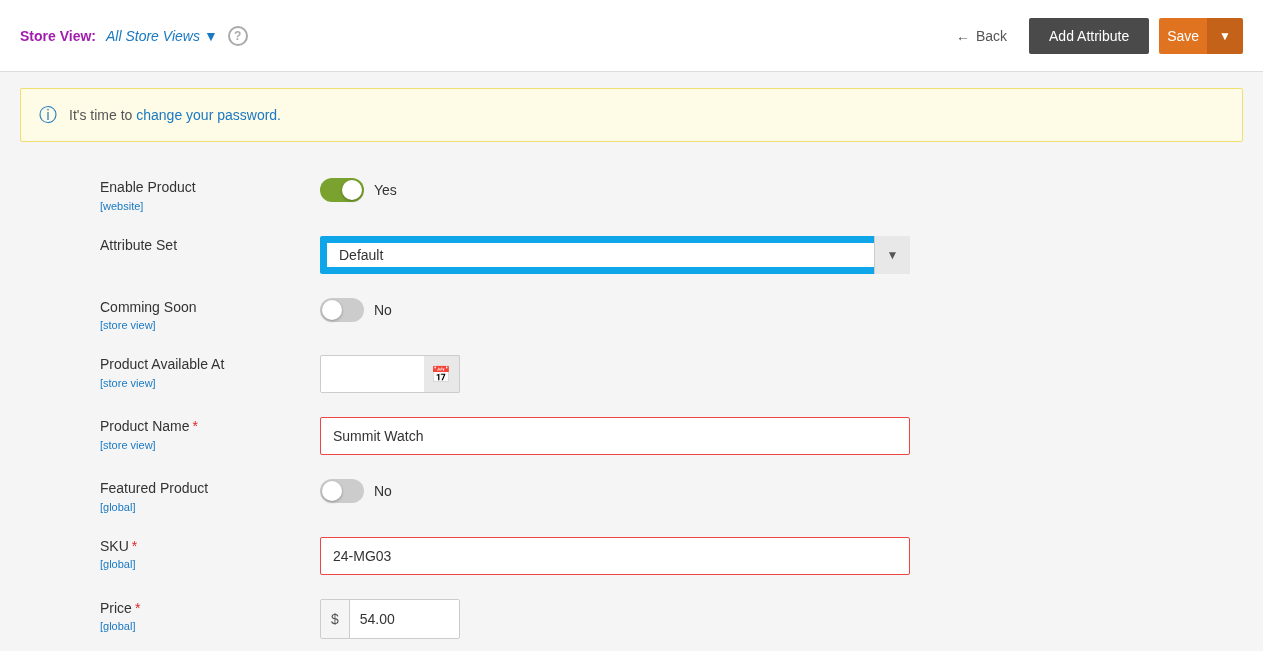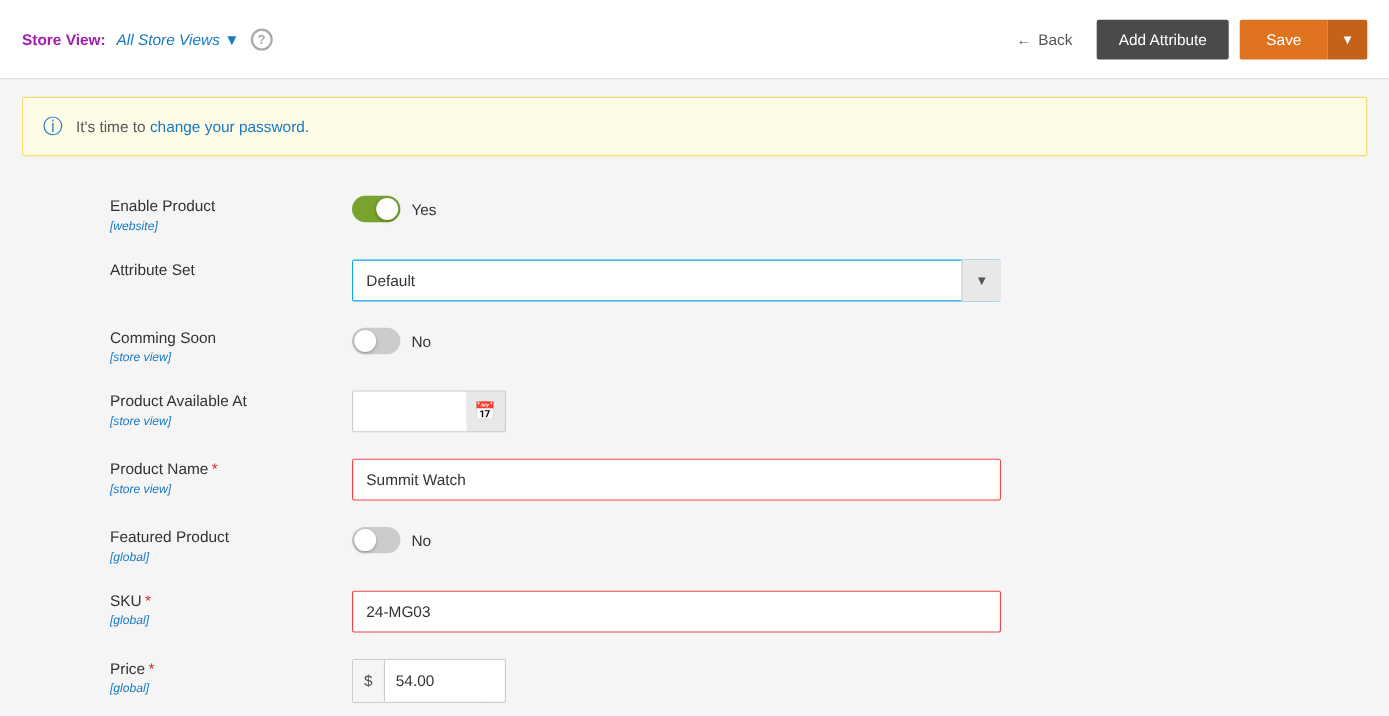--- a/index.html
+++ b/index.html
@@ -73,21 +73,21 @@
       border-radius: 2px;
     }
     .save-btn-group {
       display: flex;
       align-items: stretch;
     }
     .save-btn {
       background: #e07320;
       color: #fff;
       border: none;
-      padding: 10px 24px;
+      padding: 10px 8px;
       font-size: 14px;
       cursor: pointer;
       border-radius: 2px 0 0 2px;
     }
     .save-dropdown-btn {
       background: #c5621a;
       color: #fff;
       border: none;
       padding: 10px 12px;
       font-size: 12px;
@@ -141,21 +141,20 @@
       font-size: 14px;
       color: #333;
       font-weight: 400;
       line-height: 1.4;
     }
     .form-label-sub {
       font-size: 11px;
       color: #1979c3;
       display: block;
       margin-top: 2px;
-      font-style: italic;
     }
     .required-star {
       color: #e22626;
       margin-left: 3px;
     }
 
     .form-control-area {
       flex: 1;
       max-width: 600px;
       display: flex;
@@ -198,21 +197,21 @@
     .toggle-track.off .toggle-thumb { left: 2px; }
     .toggle-label-text {
       font-size: 14px;
       color: #333;
     }
 
     
     .form-select {
       width: 590px;
       height: 38px;
-      border: 1px solid #0ea5e9;
+      border: 7px solid #0ea5e9;
       background: #fff;
       padding: 0 12px;
       font-size: 14px;
       color: #333;
       appearance: none;
       -webkit-appearance: none;
       cursor: pointer;
       border-radius: 2px;
     }
     .select-wrapper {

